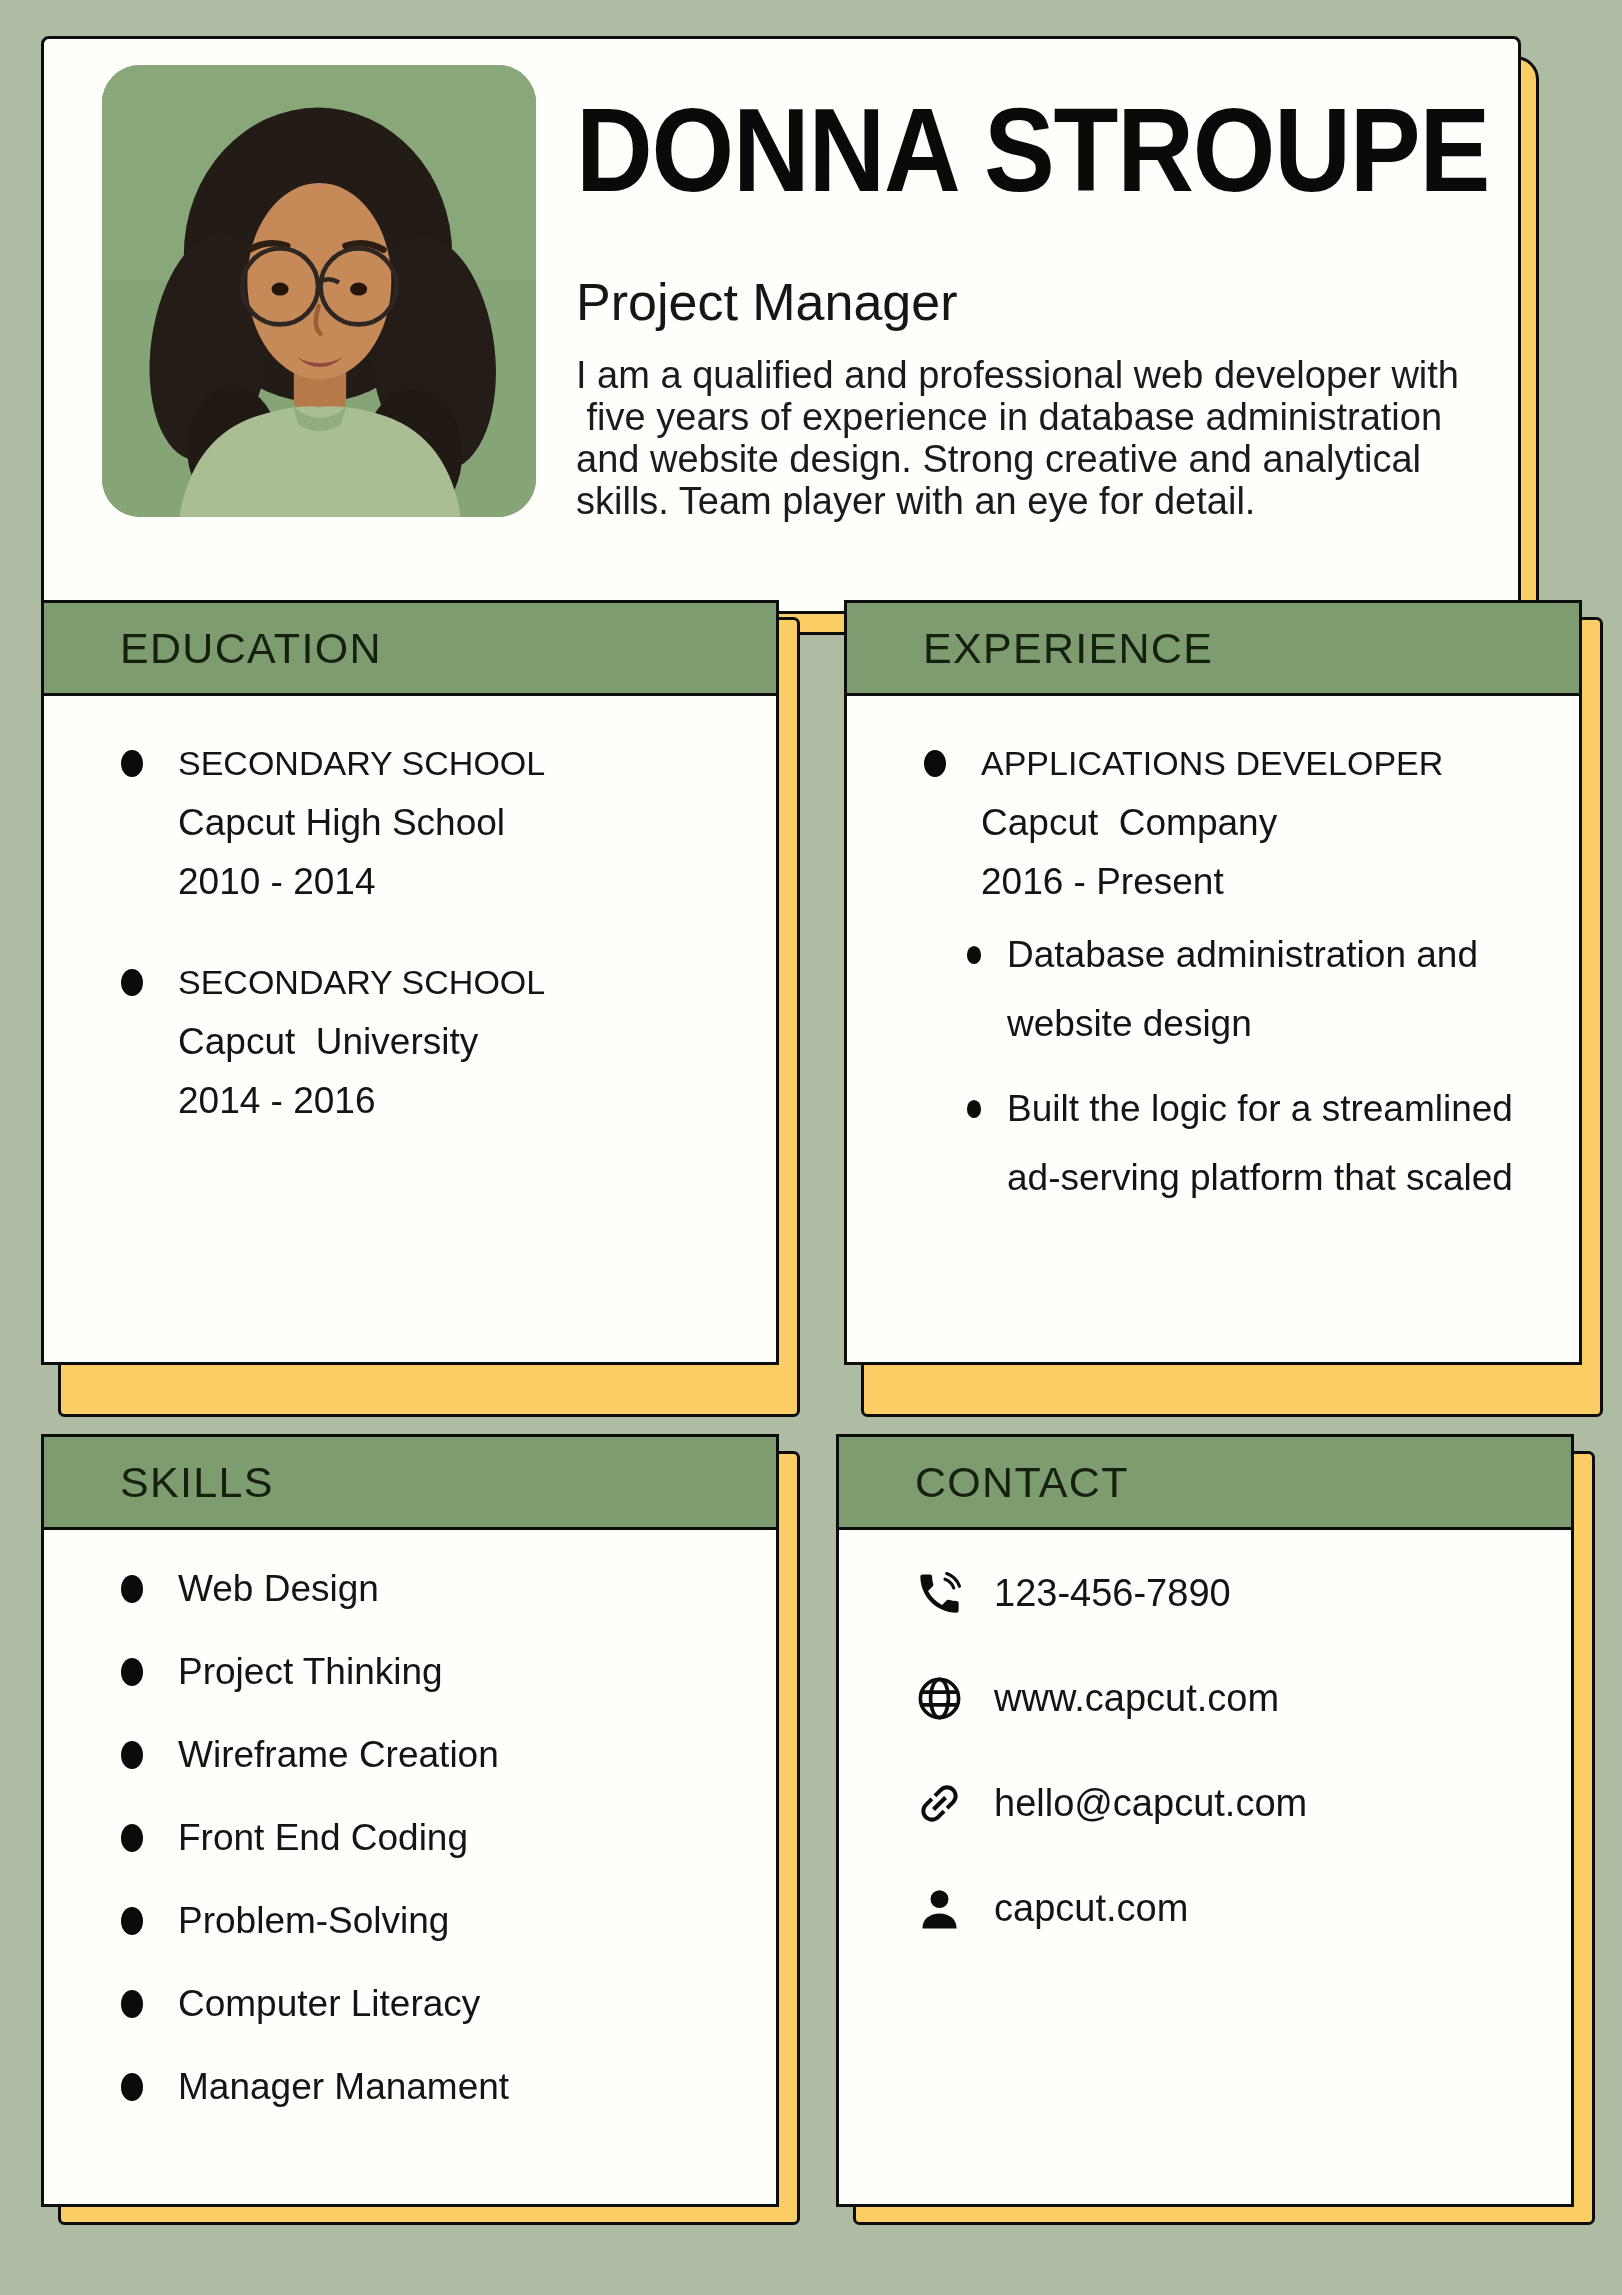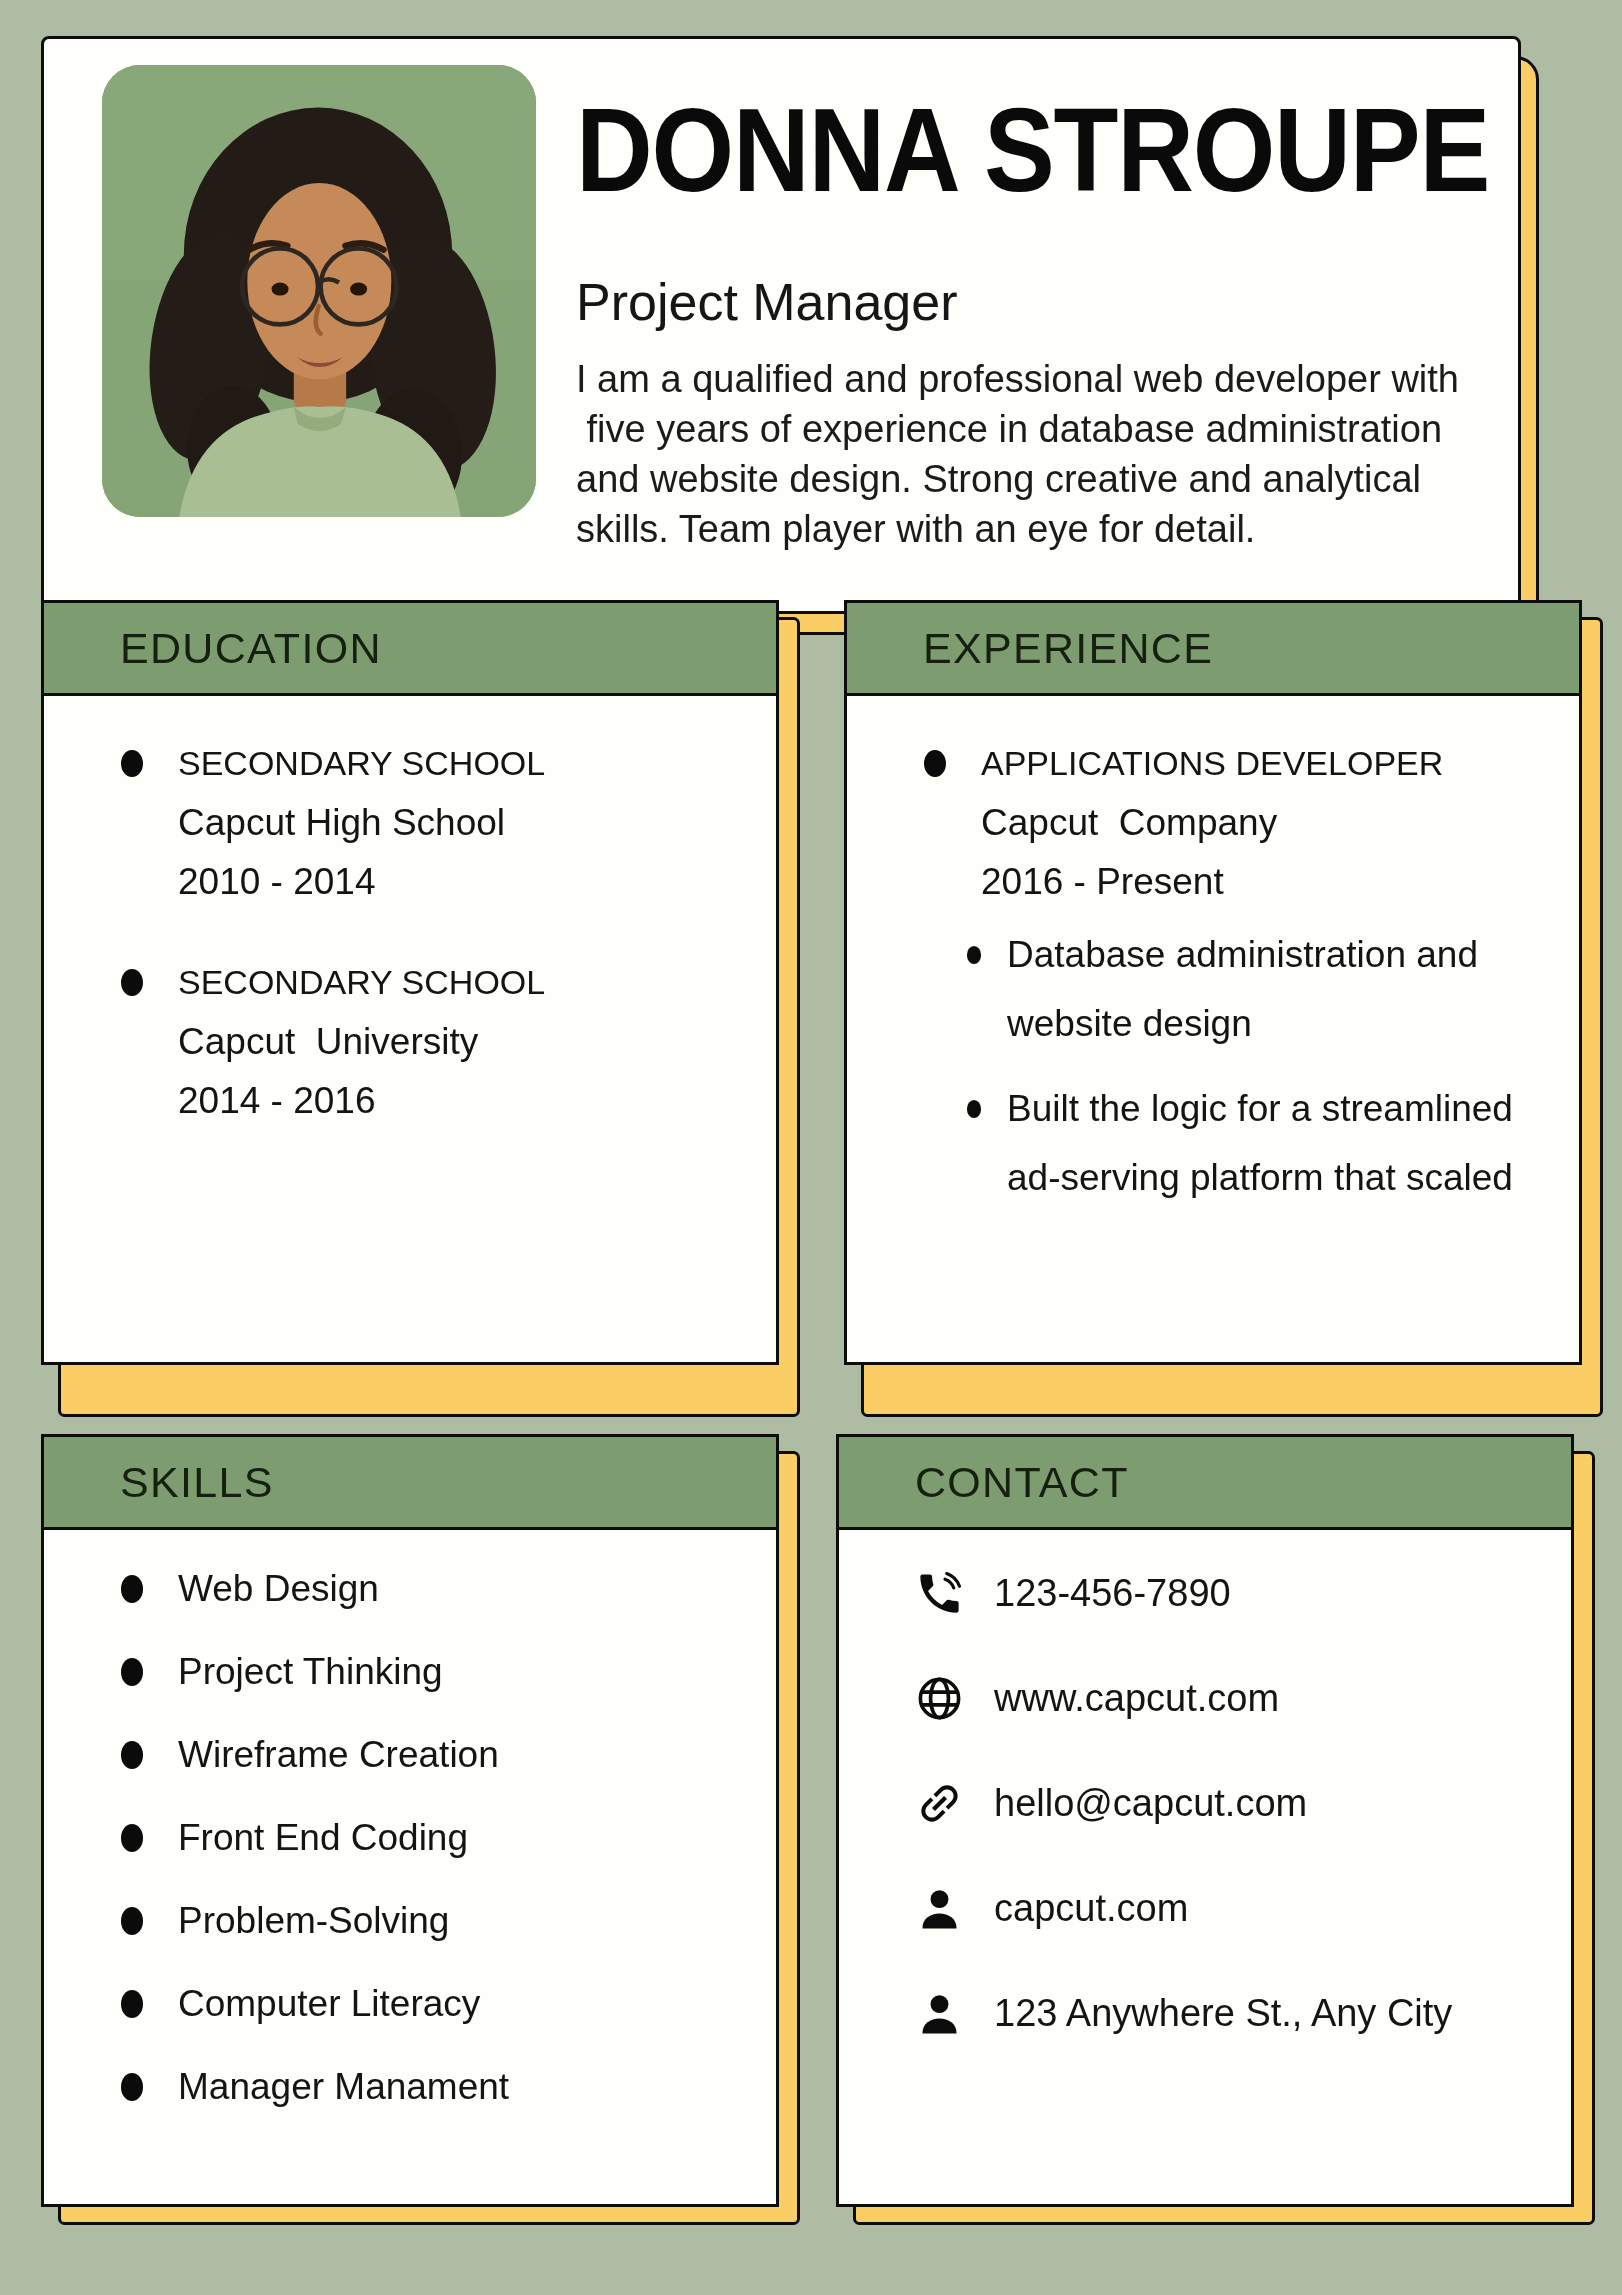--- a/index.html
+++ b/index.html
@@ -34,21 +34,21 @@
     position:absolute;left:532px;top:43px;
     font-size:118px;font-weight:700;letter-spacing:-1.3px;color:#0a0a0a;
     transform:scaleX(.9);transform-origin:left top;white-space:nowrap;
   }
   .person-title{
     position:absolute;left:532px;top:233px;
     font-size:52px;font-weight:400;color:#161616;
   }
   .person-bio{
     position:absolute;left:532px;top:315px;width:955px;
-    font-size:38px;line-height:50px;white-space:pre-wrap;color:#1b1b1b;
+    font-size:38px;line-height:42px;white-space:pre-wrap;color:#1b1b1b;
   }
   
   .section{position:absolute;width:738px;z-index:0;}
   .section::after{
     content:"";position:absolute;z-index:-1;left:17px;top:17px;right:-21px;
     background:var(--yellow);border:3.9px solid var(--ink);border-radius:6.5px;
   }
   .row1::after{bottom:-52px;}
   .row2::after{bottom:-18.3px;}
   .sec-education{left:41px;top:600px;}
@@ -276,25 +276,15 @@
         <span class="c-icon">
 
           <svg class="i-person" viewBox="0 0 24 24">
             <circle cx="12" cy="7.6" r="4.2" fill="#0c0c0c"></circle>
             <path fill="#0c0c0c" d="M4 21c0-4.2 3.7-6.7 8-6.7s8 2.5 8 6.7v.4H4z"></path>
           </svg>
         </span>
         <span class="c-text">capcut.com</span>
       </div>
 
-      <div class="contact-row" data-icon="person-icon">
-        <span class="c-icon">
-
-          <svg class="i-person" viewBox="0 0 24 24">
-            <circle cx="12" cy="7.6" r="4.2" fill="#0c0c0c"></circle>
-            <path fill="#0c0c0c" d="M4 21c0-4.2 3.7-6.7 8-6.7s8 2.5 8 6.7v.4H4z"></path>
-          </svg>
-        </span>
-        <span class="c-text">123 Anywhere St., Any City</span>
-      </div>
     </div>
 </div>
 
 
 </body></html>

